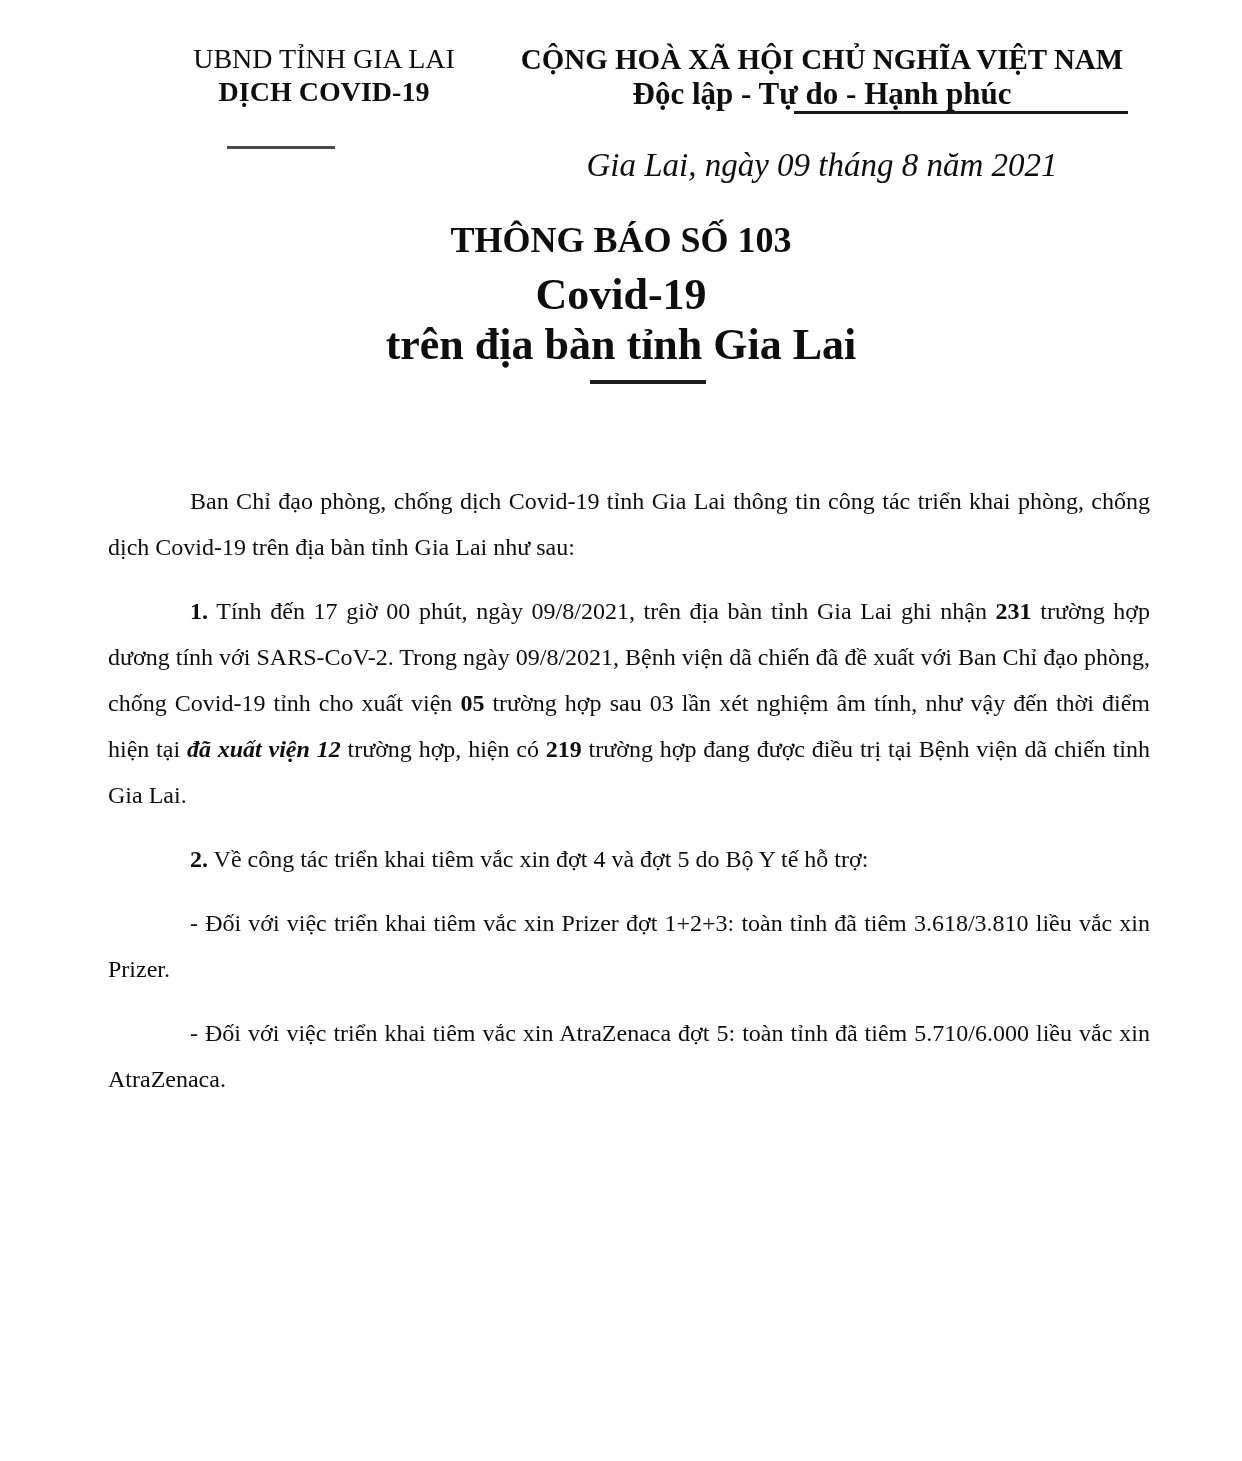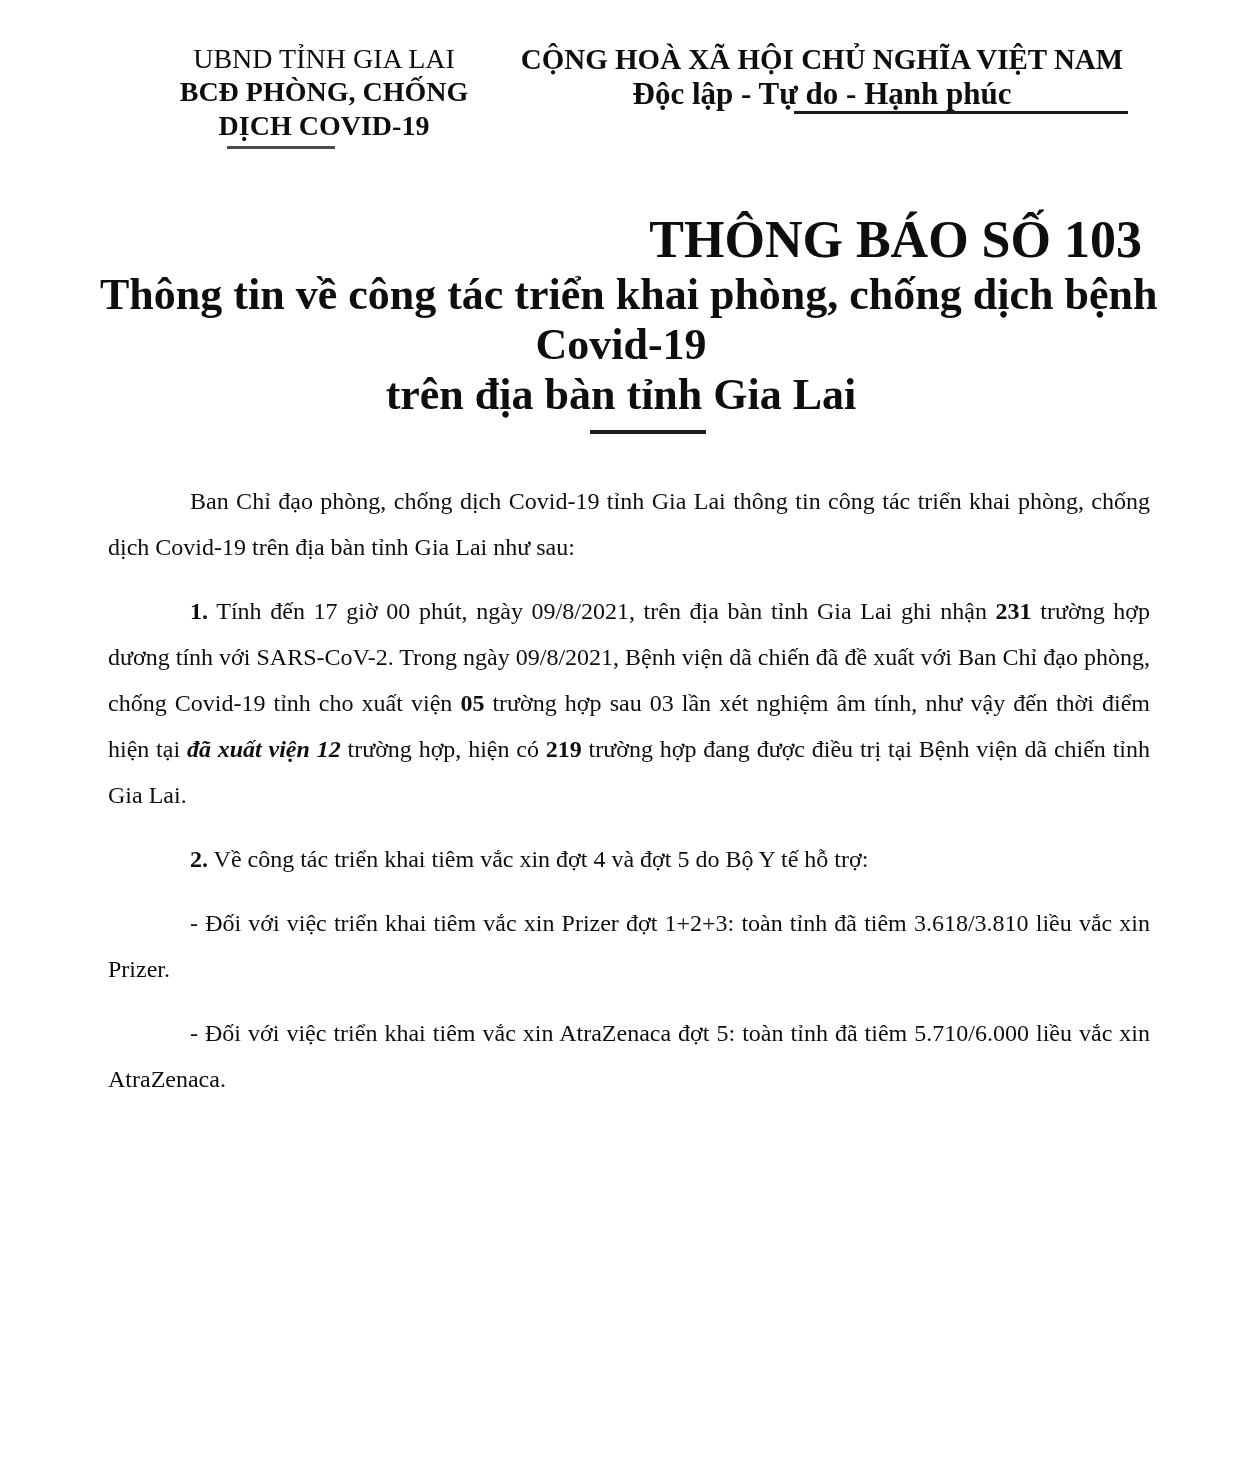--- a/index.html
+++ b/index.html
@@ -62,21 +62,21 @@
 
   
   .title-block {
     position: absolute;
     left: 100px;
     top: 210px;
     width: 1042px;
     text-align: center;
     font-weight: bold;
   }
-  .title-main { font-size: 52px; line-height: 60px; white-space: nowrap; text-align: right; }
+  .title-main { font-size: 36px; line-height: 60px; white-space: nowrap; }
   .title-sub  { font-size: 44px; line-height: 50px; white-space: nowrap; }
   .title-divider {
     width: 116px;
     height: 4px;
     background: #1c1c1c;
     margin: 10px auto 0;
     transform: translateX(27px);
   }
 
   
@@ -111,34 +111,33 @@
     mix-blend-mode: multiply;
   }
 </style>
 </head>
 <body>
 
 <div class="page">
 
   <div class="header-left">
     <div class="hl1">UBND TỈNH GIA LAI</div>
-    <div class="hl2">BCĐ PHÒNG, CHỐNG</div>
     <div class="hl2">DỊCH COVID-19</div>
     <div class="hl-underline"></div>
   </div>
 
   <div class="header-right">
     <div class="hr1">CỘNG HOÀ XÃ HỘI CHỦ NGHĨA VIỆT NAM</div>
     <div class="hr2">Độc lập - Tự do - Hạnh phúc</div>
     <div class="hr-underline"></div>
+    <div class="hr-date">Gia Lai, ngày 09 tháng 8 năm 2021</div>
   </div>
 
   <div class="title-block">
     <div class="title-main">THÔNG BÁO SỐ 103</div>
-    <div class="title-sub">Thông tin về công tác triển khai phòng, chống dịch bệnh</div>
     <div class="title-sub">Covid-19</div>
     <div class="title-sub">trên địa bàn tỉnh Gia Lai</div>
     <div class="title-divider"></div>
   </div>
 
   <div class="body-text">
       <p class="para"><span>Ban Chỉ đạo phòng, chống dịch Covid-19 tỉnh Gia Lai thông tin công tác triển khai phòng, chống dịch Covid-19 trên địa bàn tỉnh Gia Lai như sau:</span></p>
       <p class="para"><span class="b">1.</span><span> Tính đến 17 giờ 00 phút, ngày 09/8/2021, trên địa bàn tỉnh Gia Lai ghi nhận </span><span class="b">231</span><span> trường hợp dương tính với SARS-CoV-2. Trong ngày 09/8/2021, Bệnh viện dã chiến đã đề xuất với Ban Chỉ đạo phòng, chống Covid-19 tỉnh cho xuất viện </span><span class="b">05</span><span> trường hợp sau 03 lần xét nghiệm âm tính, như vậy đến thời điểm hiện tại </span><span class="b i">đã xuất viện 12</span><span> trường hợp, hiện có </span><span class="b">219</span><span> trường hợp đang được điều trị tại Bệnh viện dã chiến tỉnh Gia Lai.</span></p>
       <p class="para"><span class="b">2.</span><span> Về công tác triển khai tiêm vắc xin đợt 4 và đợt 5 do Bộ Y tế hỗ trợ:</span></p>
       <p class="para"><span>- Đối với việc triển khai tiêm vắc xin Prizer đợt 1+2+3: toàn tỉnh đã tiêm 3.618/3.810 liều vắc xin Prizer.</span></p>

